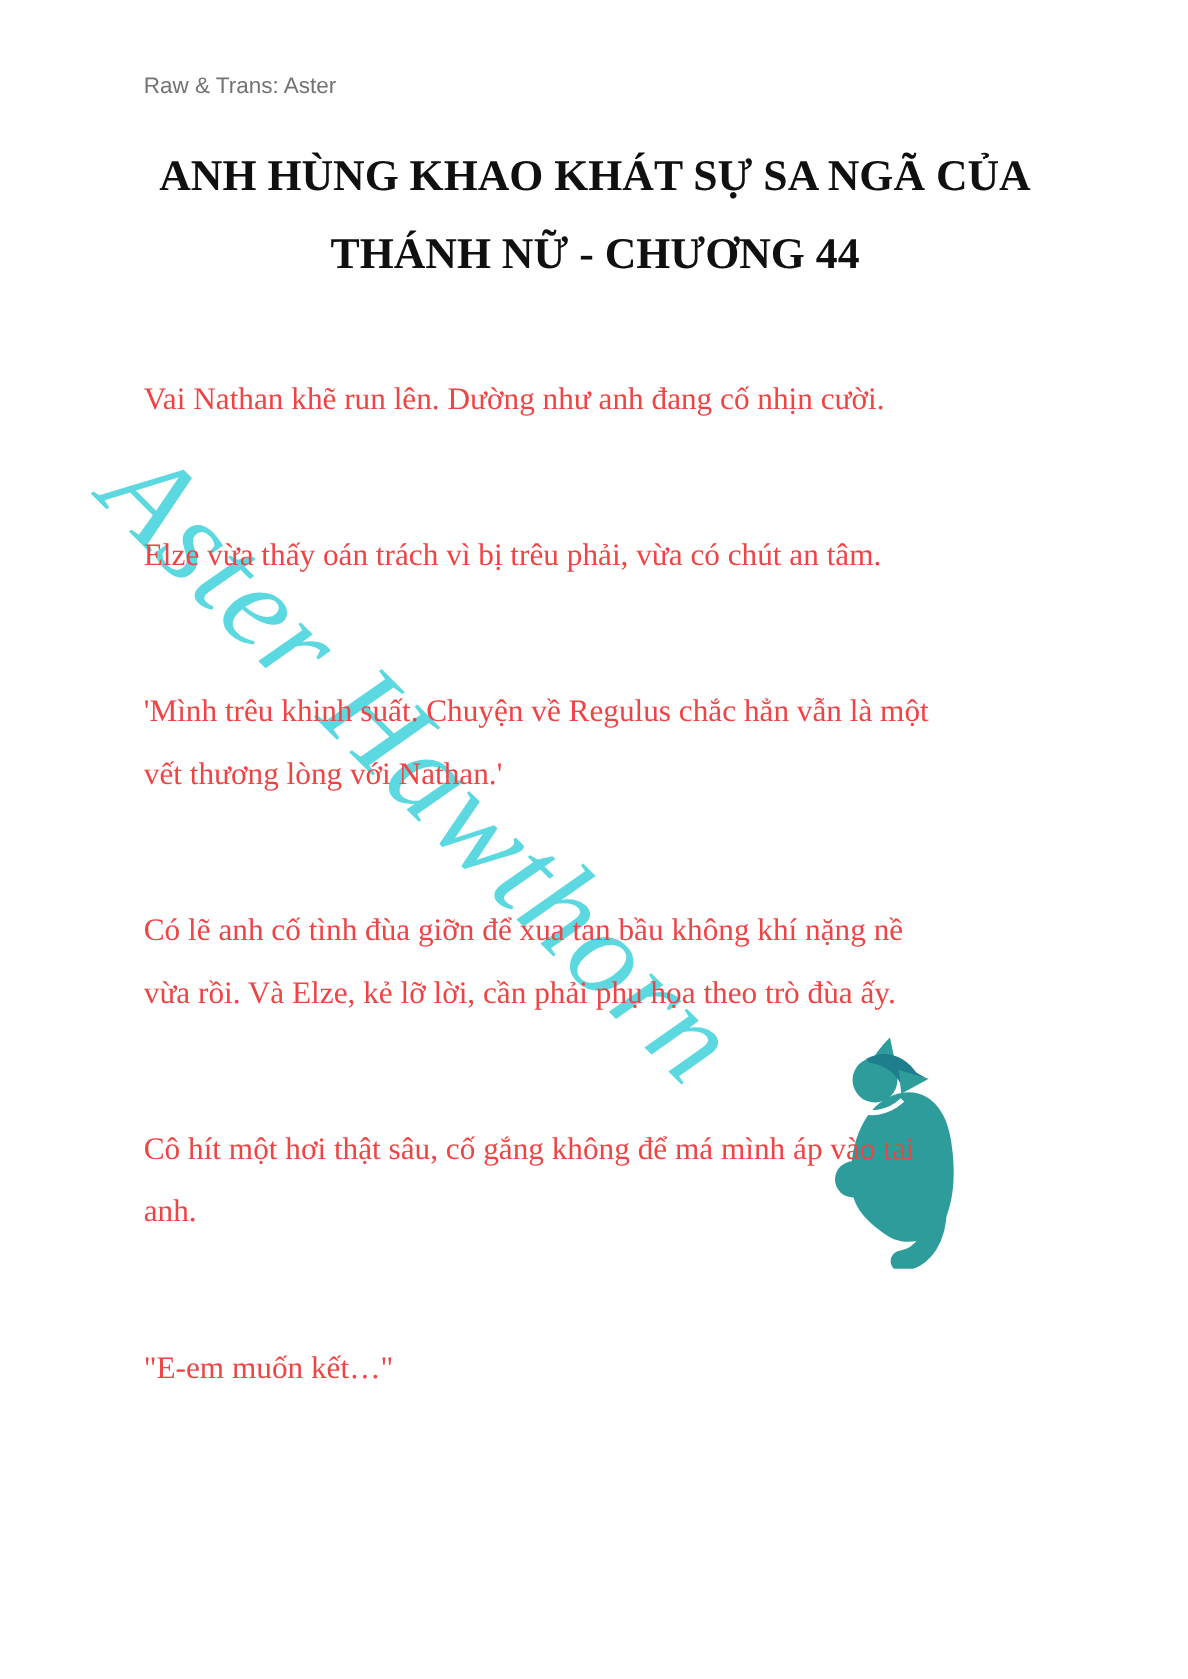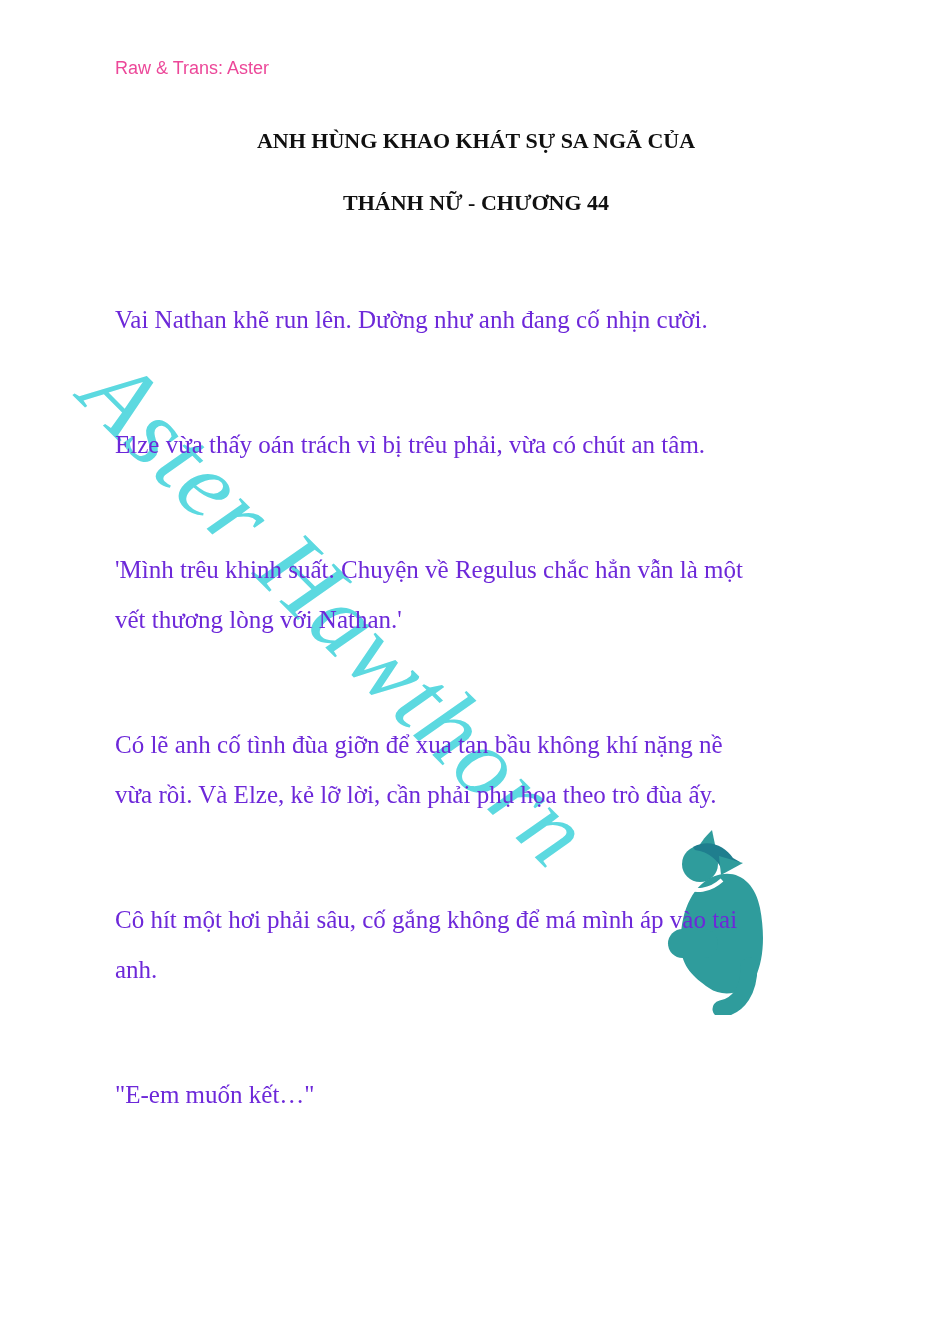--- a/index.html
+++ b/index.html
@@ -13,21 +13,21 @@
   .header {
     position: absolute; left: 115px; top: 56px;
     font-family: "Liberation Sans", sans-serif;
     font-size: 18px; line-height: 24px;
   }
 
   .title {
     position: absolute; left: 115px; right: 113px; top: 110px;
     margin: 0; text-align: center;
     font-family: "Liberation Serif", serif;
-    font-size: 22px; font-weight: bold; line-height: 62px;
+    font-size: 35px; font-weight: bold; line-height: 62px;
     white-space: pre-line; z-index: 2;
   }
 
   .watermark {
     position: absolute; left: 135px; top: 340px;
     font-family: "Liberation Serif", serif;
     font-style: italic; font-size: 100px; line-height: 1;
     letter-spacing: 2px; white-space: nowrap;
     transform: rotate(45deg); transform-origin: 0 0;
     z-index: 1; pointer-events: none;
@@ -46,21 +46,21 @@
     margin: 0 0 75px 0;
     font-size: 25px; line-height: 50px;
     white-space: pre-line;
   }
 </style>
 </head>
 <body style="background-color: rgb(255, 255, 255);">
 
 <div class="page">
 
-  <div class="header" style="color: #ec4899;">Raw &amp; Trans: Aster</div>
+  <div class="header" style="color: #737373;">Raw &amp; Trans: Aster</div>
 
   <h1 class="title" style="color: rgb(16, 16, 16);">ANH HÙNG KHAO KHÁT SỰ SA NGÃ CỦA
 THÁNH NỮ - CHƯƠNG 44</h1>
 
   <div class="watermark" style="color: rgb(92, 217, 224);">Aster Hawthorn</div>
 
   <svg class="cat" viewBox="0 0 100 185" xmlns="http://www.w3.org/2000/svg">
 
     <path d="M 47,0 C 40,7 33,15 30,25 L 53,29 Z" fill="#2F9C9C"></path>
 
@@ -72,25 +72,25 @@
 
     <path d="M 16,118 C 14,82 28,54 50,46 C 72,38 90,52 95,78 C 100,104 99,130 90,148 C 80,164 58,168 44,158 C 28,147 17,136 16,118 Z" fill="#2F9C9C"></path>
 
     <path d="M 18,56 C 30,63 45,61 57,50" fill="none" stroke="#FFFFFF" stroke-width="4"></path>
 
     <rect x="3" y="99" width="50" height="29" rx="14.5" fill="#2F9C9C"></rect>
 
     <path d="M 84,136 C 84,160 74,176 56,179" fill="none" stroke-width="17" stroke-linecap="round" stroke="#2F9C9C"></path>
   </svg>
 
-  <div class="content" style="color: #6d28d9;">
+  <div class="content" style="color: #ef4444;">
     <p>Vai Nathan khẽ run lên. Dường như anh đang cố nhịn cười.</p>
     <p>Elze vừa thấy oán trách vì bị trêu phải, vừa có chút an tâm.</p>
     <p>'Mình trêu khinh suất. Chuyện về Regulus chắc hẳn vẫn là một
 vết thương lòng với Nathan.'</p>
     <p>Có lẽ anh cố tình đùa giỡn để xua tan bầu không khí nặng nề
 vừa rồi. Và Elze, kẻ lỡ lời, cần phải phụ họa theo trò đùa ấy.</p>
-    <p>Cô hít một hơi phải sâu, cố gắng không để má mình áp vào tai
+    <p>Cô hít một hơi thật sâu, cố gắng không để má mình áp vào tai
 anh.</p>
     <p>"E-em muốn kết…"</p>
   </div>
 
 </div>
 
 </body></html>

